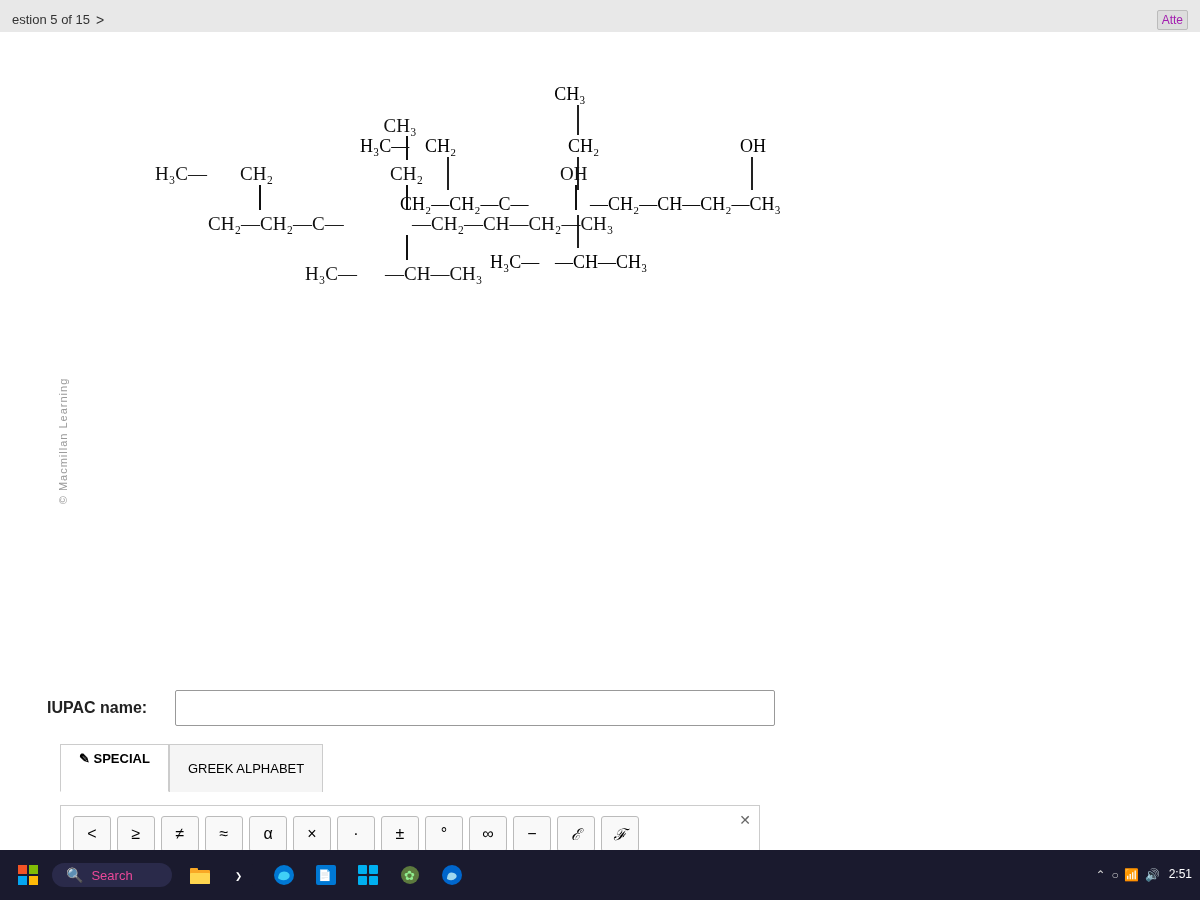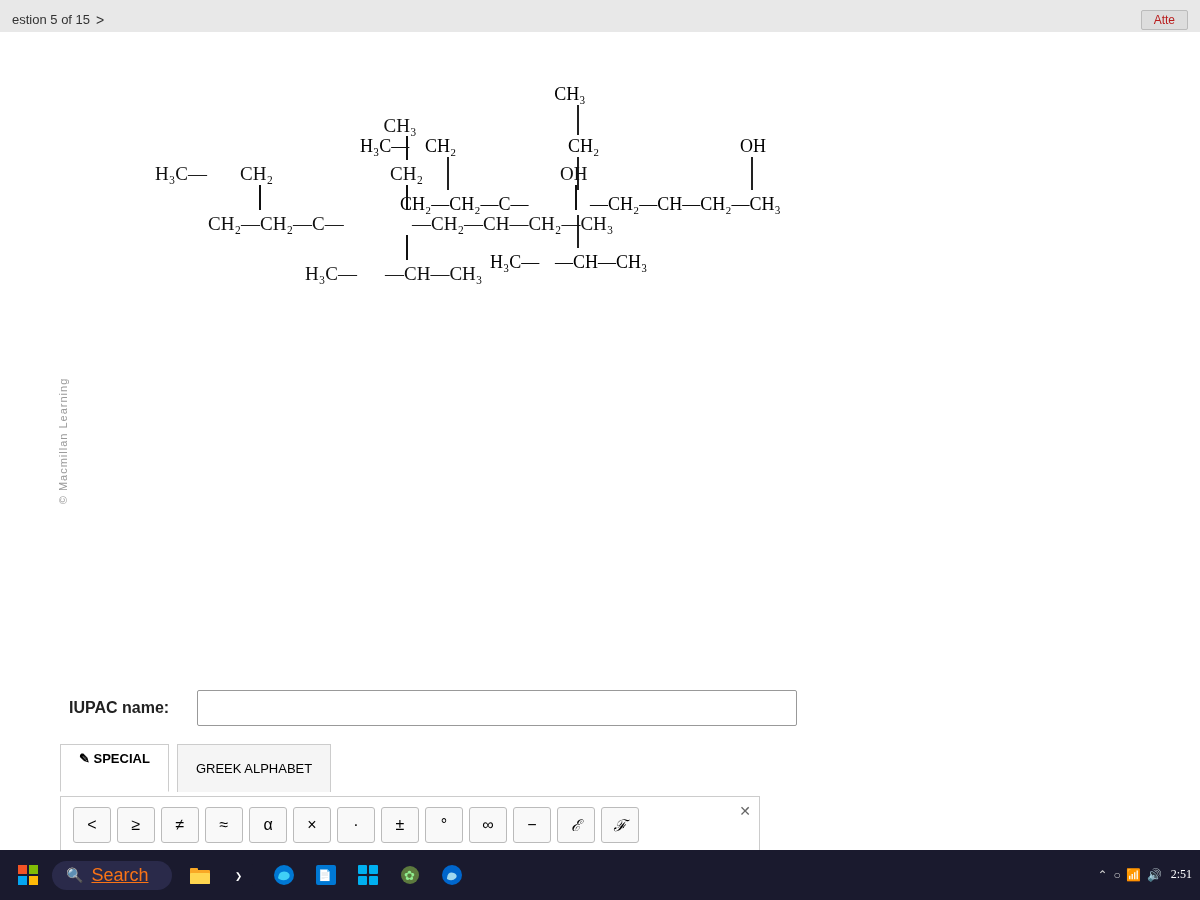--- a/index.html
+++ b/index.html
@@ -26,24 +26,24 @@
     .question-nav {
       display: flex;
       align-items: center;
       gap: 6px;
       font-size: 13px;
       color: #333;
     }
     .att-button {
       margin-left: auto;
       font-size: 12px;
-      color: #b91c1c;
+      color: #a21caf;
       background: #ddd;
       border: 1px solid #bbb;
-      padding: 2px 12px;
+      padding: 2px 4px;
       cursor: pointer;
       border-radius: 2px;
     }
 
     
     .main-content {
       position: absolute;
       top: 32px;
       left: 0; right: 0;
       bottom: 50px;
@@ -79,21 +79,21 @@
       margin-bottom: 50px;
       margin-top: 10px;
     }
 
     
     .iupac-section {
       display: flex;
       align-items: center;
       gap: 28px;
       margin-top: 20px;
-      margin-left: 29px;
+      margin-left: 7px;
     }
     .iupac-label {
       font-size: 16px;
       font-weight: bold;
       color: #222;
       white-space: nowrap;
     }
     .iupac-input {
       width: 600px;
       height: 36px;
@@ -104,22 +104,22 @@
       outline: none;
     }
 
     
     .keyboard-area {
       margin-top: 18px;
       margin-left: 20px;
     }
     .keyboard-tabs {
       display: flex;
-      gap: 8px;
-      margin-bottom: 4px;
+      gap: 0;
+      margin-bottom: 13px;
     }
     .kb-tab {
       padding: 6px 18px;
       font-size: 13px;
       border: 1px solid #ccc;
       background: #f5f5f5;
       cursor: pointer;
       border-bottom: none;
     }
     .kb-tab.active {
@@ -200,23 +200,22 @@
       padding: 4px 14px;
       gap: 8px;
       cursor: pointer;
       min-width: 120px;
     }
     .taskbar-search-icon {
       color: #aaa;
       font-size: 14px;
     }
     .taskbar-search-text {
-      color: #f97316;
-      font-size: 18px;
-      text-decoration: underline;
+      color: #ec4899;
+      font-size: 13px;
     }
     .taskbar-icons {
       display: flex;
       gap: 2px;
       margin-left: 4px;
     }
     .taskbar-icon {
       width: 40px;
       height: 40px;
       display: flex;
@@ -233,21 +232,20 @@
       color: #ccc;
       font-size: 12px;
     }
     .sys-tray {
       display: flex;
       align-items: center;
       gap: 6px;
     }
     .clock {
       line-height: 1.3;
-      font-family: Liberation Serif, serif;
     }
   </style>
 </head>
 <body>
 
 <div class="top-bar">
   <div class="question-nav">
     <span>estion 5 of 15</span>
     <span style="cursor:pointer; font-size:14px;">&gt;</span>
   </div>

